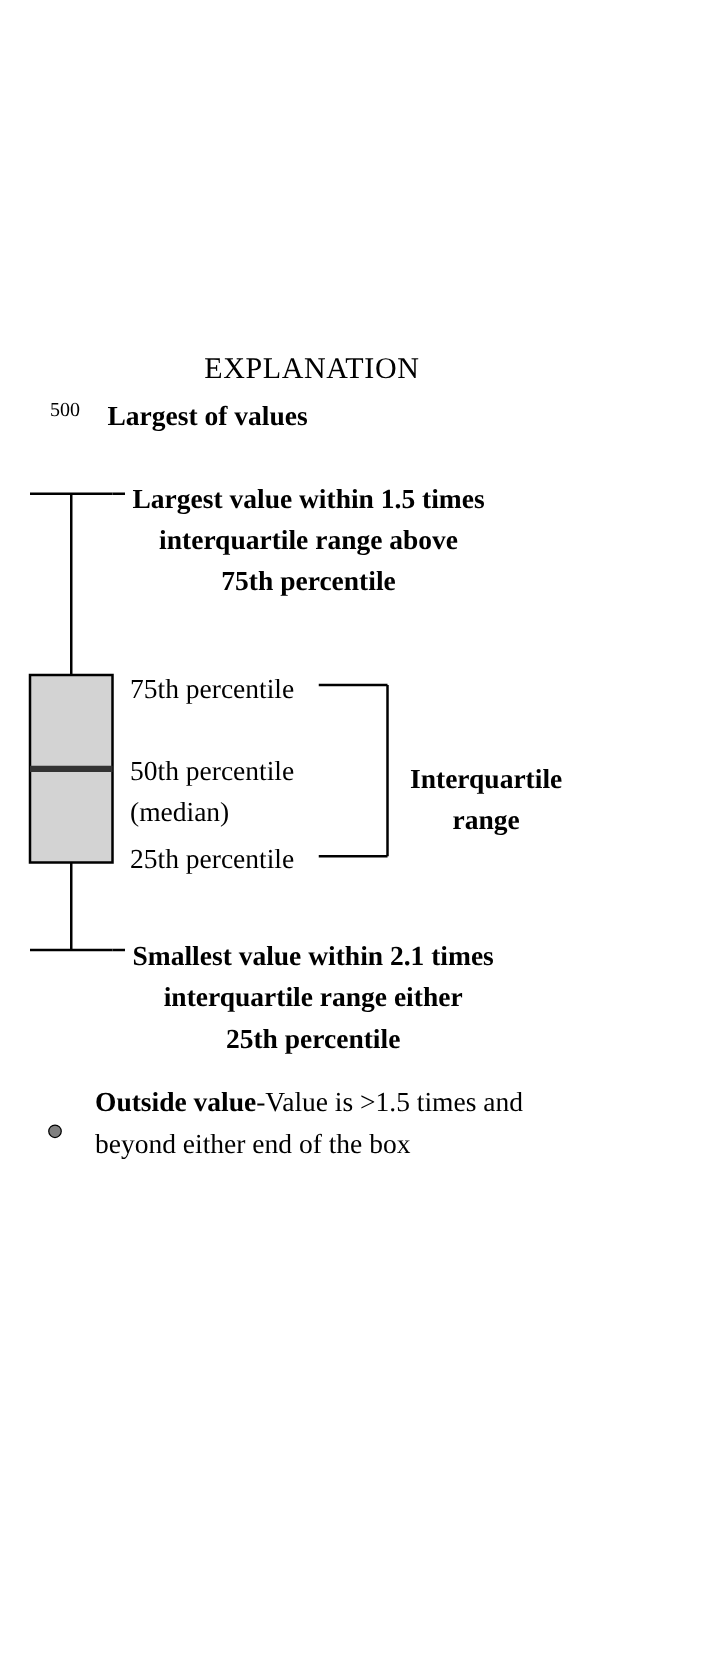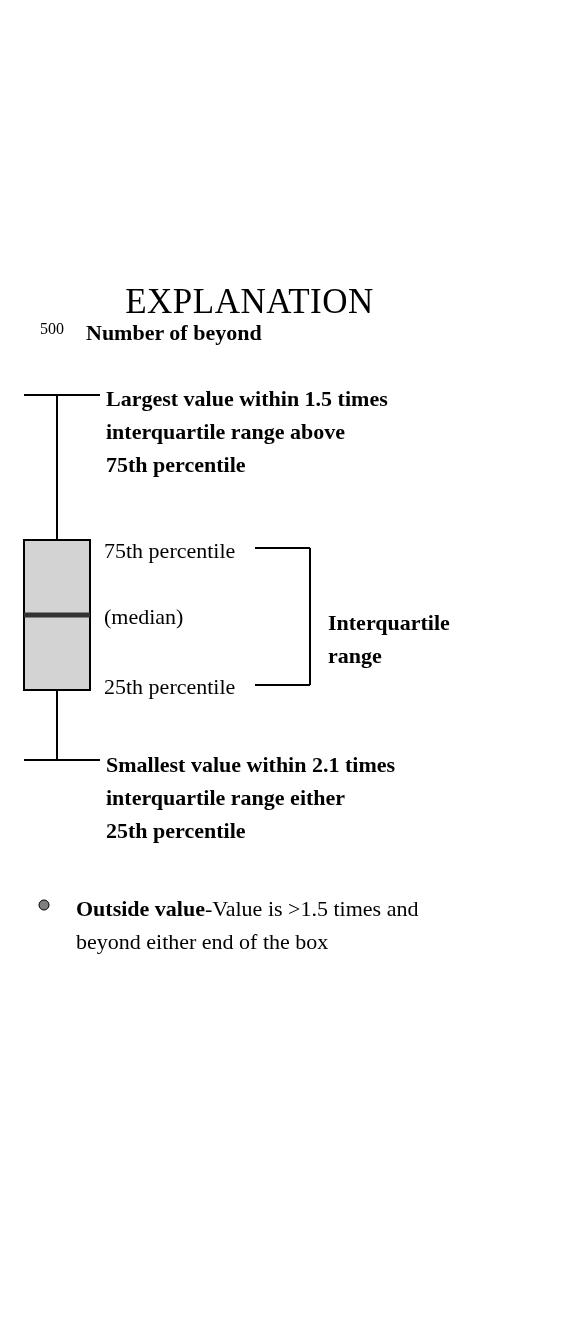--- a/index.html
+++ b/index.html
@@ -15,51 +15,51 @@
     position: relative;
     width: 576px;
     height: 1344px;
   }
   .title {
     position: absolute;
     left: 0;
     width: 499px;
     top: 282px;
     text-align: center;
-    font-size: 35px;
+    font-size: 24px;
     letter-spacing: 0.5px;
   }
   .count {
     position: absolute;
     left: 40px;
     top: 320px;
     font-size: 16px;
   }
   .count-label {
     position: absolute;
     left: 86px;
     top: 320px;
     font-size: 22px;
     font-weight: bold;
   }
   .label {
     font-size: 22px;
     line-height: 1.5;
   }
-  .bold { font-weight: bold; }
+  .bold { font-weight: bold; text-align: center; }
 </style>
 </head>
 <body>
 
 <div class="canvas">
 
   <div class="title">EXPLANATION</div>
 
   <div class="count">500</div>
-  <div class="count-label">Number of beyond</div>
+  <div class="count-label">Largest of values</div>
 
   <svg style="position:absolute; left:0; top:0;" width="576" height="1344">
 
     <line x1="24" y1="395" x2="90" y2="395" stroke="#000" stroke-width="2"></line>
     <line x1="57" y1="395" x2="57" y2="540" stroke="#000" stroke-width="2"></line>
 
     <rect x="24" y="540" width="66" height="150" fill="#d3d3d3" stroke="#000" stroke-width="2"></rect>
 
     <line x1="24" y1="615" x2="90" y2="615" stroke="#333" stroke-width="5"></line>
 
@@ -80,36 +80,37 @@
 
   <div class="label bold" style="position:absolute; left:106px; top:382px;">
     <div>Largest value within 1.5 times</div>
     <div>interquartile range above</div>
     <div>75th percentile</div>
   </div>
 
   <div class="label" style="position:absolute; left:104px; top:534px;">75th percentile</div>
 
   <div class="label" style="position:absolute; left:104px; top:600px;">
+    <div>50th percentile</div>
     <div>(median)</div>
   </div>
 
   <div class="label" style="position:absolute; left:104px; top:670px;">25th percentile</div>
 
   <div class="label bold" style="position:absolute; left:328px; top:580px;margin-top:26px;">
     <div>Interquartile</div>
     <div>range</div>
   </div>
 
   <div class="label bold" style="position:absolute; left:106px; top:748px;">
     <div>Smallest value within 2.1 times</div>
     <div>interquartile range either</div>
     <div>25th percentile</div>
   </div>
 
-  <div class="label" style="position:absolute; left:76px; top:892px; width:470px;">
+  <div class="label" style="position:absolute; left:76px; top:865px; width:470px;">
     <div>
       <span class="bold">Outside value</span><span>-Value is &gt;1.5 times and</span>
     </div>
     <div>beyond either end of the box</div>
   </div>
 
 </div>
 
 </body></html>

